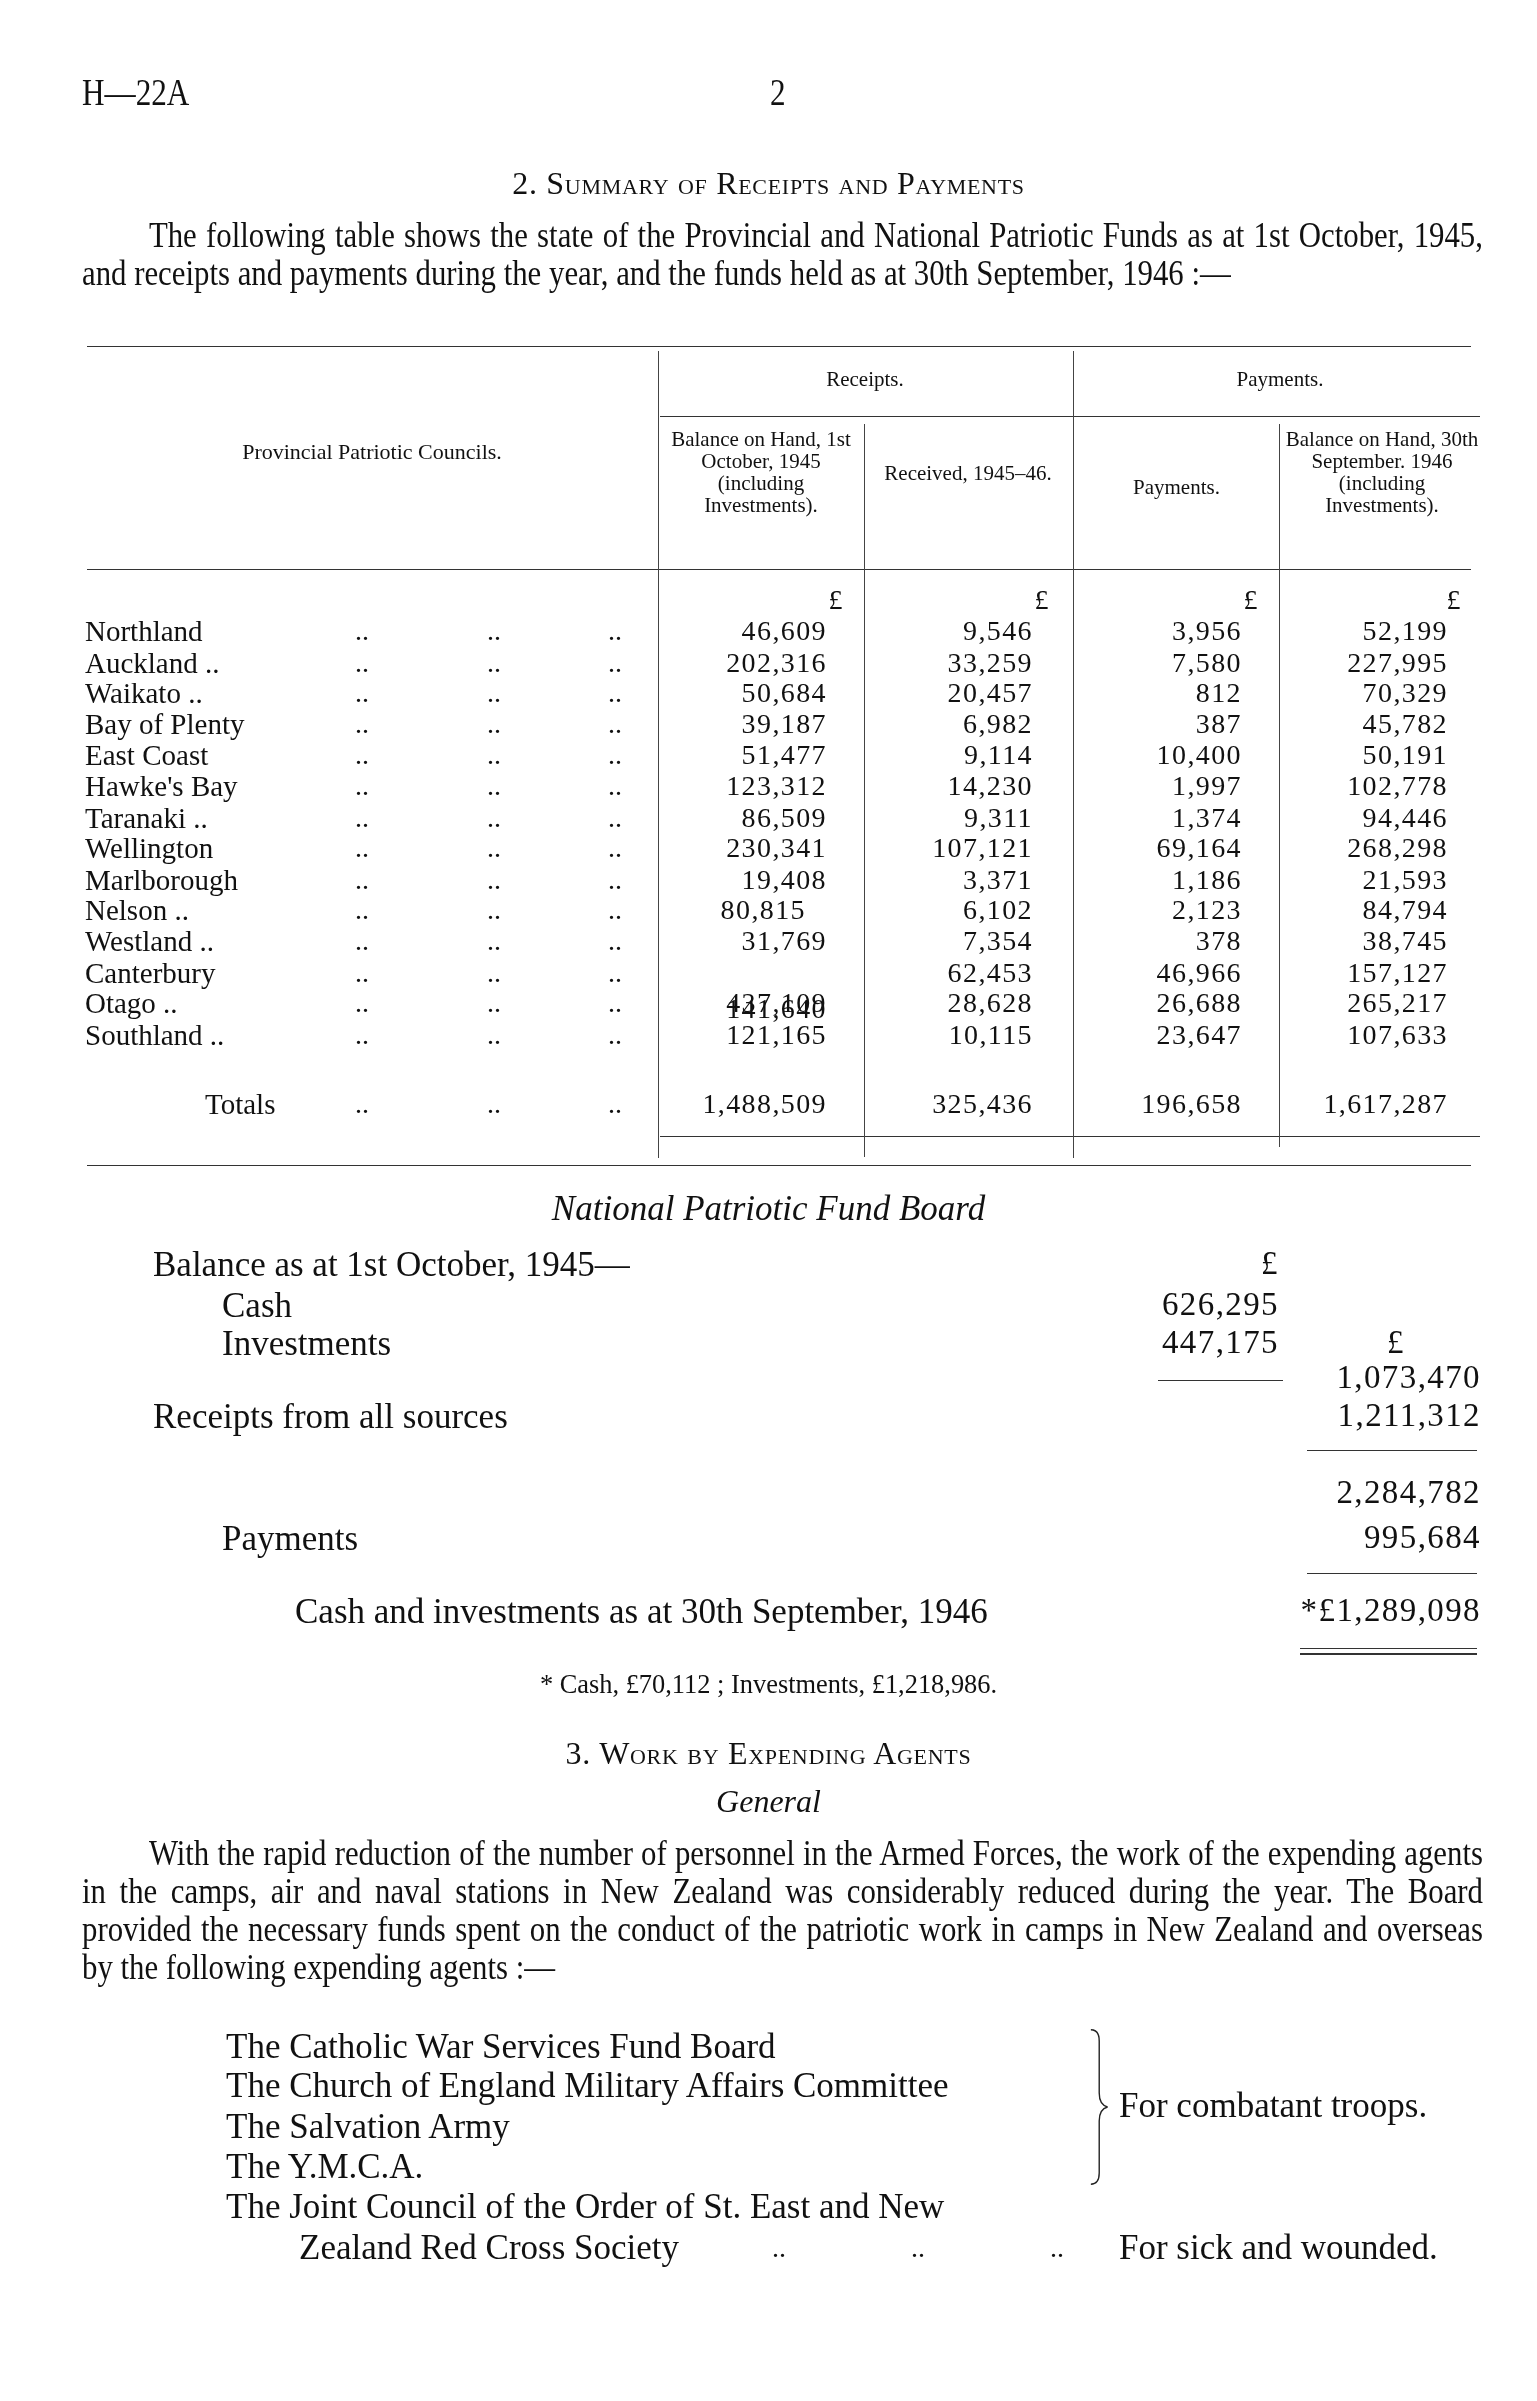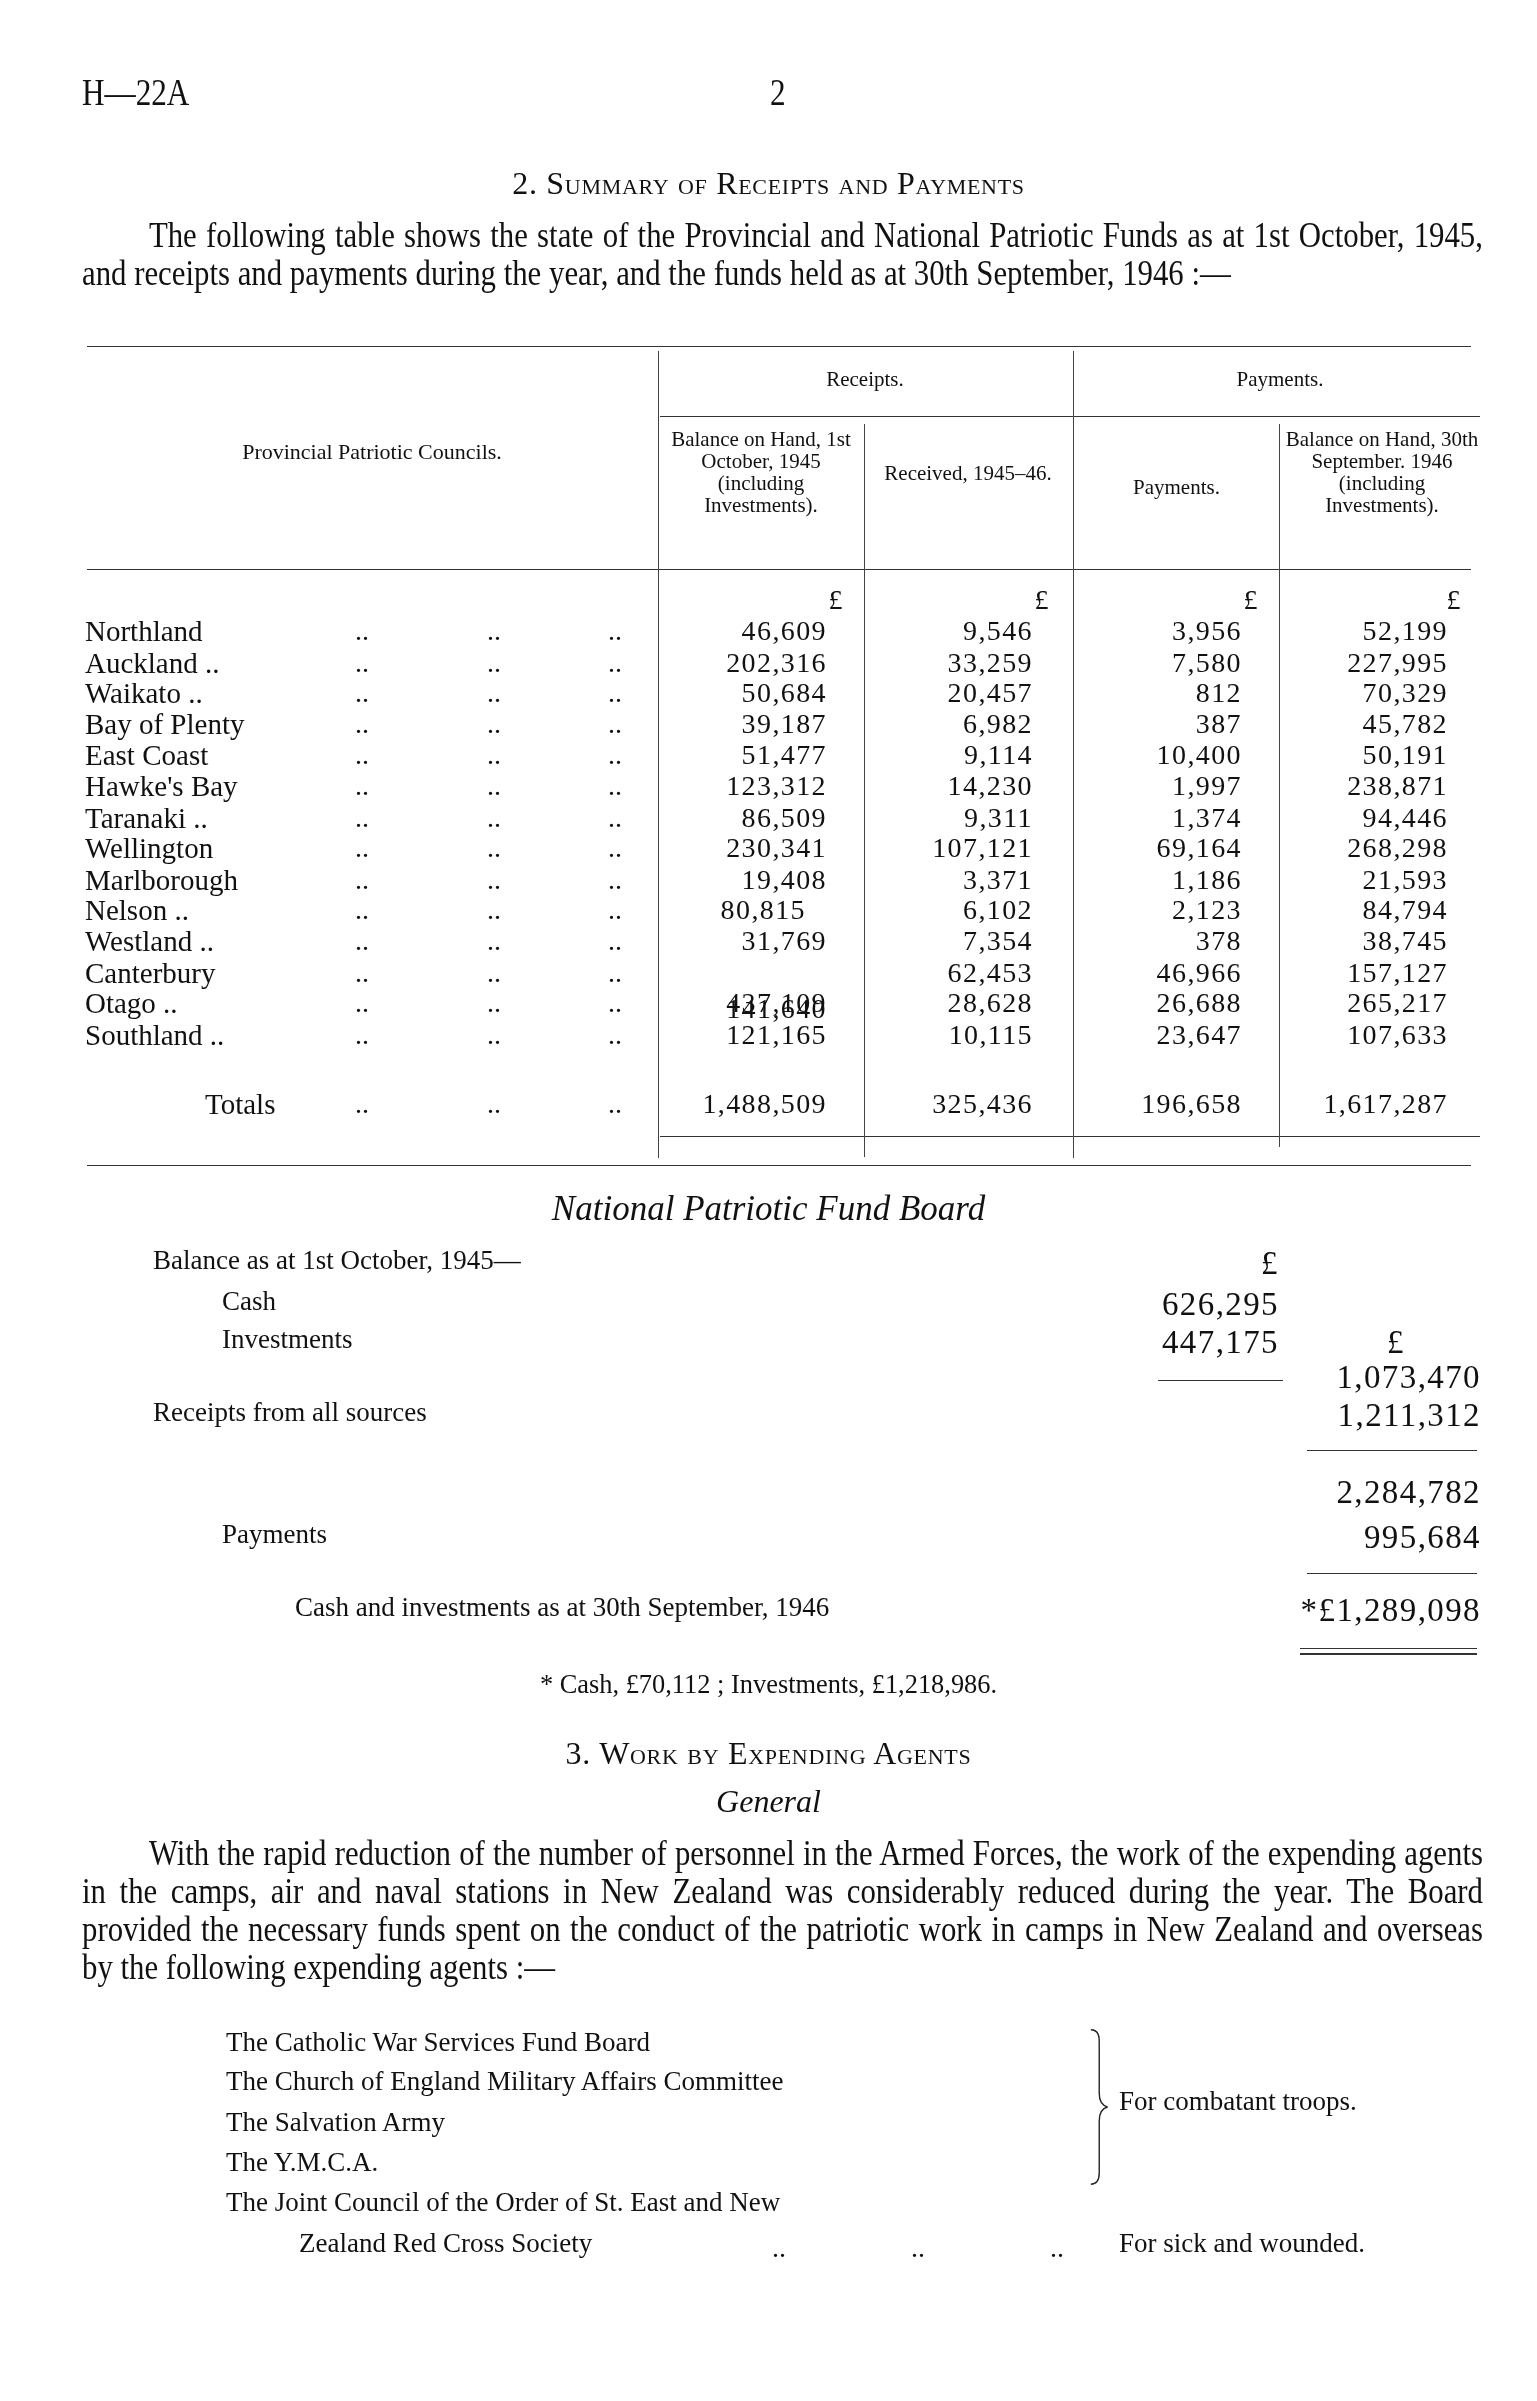--- a/index.html
+++ b/index.html
@@ -8,21 +8,21 @@
   .hdr{top:70px;font-size:38px;font-family:"Liberation Serif",serif;transform:scaleX(0.82);transform-origin:left top;}
   .small-caps{font-variant:small-caps;}
   .title{font-size:32px;font-family:"Liberation Serif",serif;letter-spacing:0.7px;}
   .para{font-family:"Liberation Serif",serif;font-size:35px;line-height:38px;text-align:justify;transform:scaleX(0.88);transform-origin:left top;}
   .hr{position:absolute;height:1.4px;background:#333;}
   .vl{position:absolute;width:1.4px;background:#444;}
   .th{position:absolute;font-family:"Liberation Serif",serif;font-size:21px;line-height:22px;text-align:center;}
   .cell{position:absolute;font-family:"Liberation Serif",serif;font-size:28px;text-align:right;letter-spacing:1.4px;}
   .rowname{position:absolute;font-family:"Liberation Serif",serif;font-size:29px;}
   .dots{position:absolute;font-family:"Liberation Serif",serif;font-size:28px;letter-spacing:0;}
-  .npf{position:absolute;font-family:"Liberation Serif",serif;font-size:27px;}
+  .npf{position:absolute;font-family:"Liberation Serif",serif;font-size:35px;}
   .num{position:absolute;font-family:"Liberation Serif",serif;font-size:33px;text-align:right;letter-spacing:1.4px;}
   .ital{font-style:italic;}
 </style>
 </head>
 <body>
 
 <div class="abs hdr" style="left:82px;">H—22A</div>
 <div class="abs hdr" style="left:770px;">2</div>
 
 <div class="abs title small-caps" style="left:0;width:1537px;top:165px;text-align:center;">2. Summary of Receipts and Payments</div>
@@ -106,21 +106,21 @@
         <div class="cell" style="left: 1281px; width: 167px; top: 739px;">50,191</div>
       </div>
       <div>
         <div class="rowname" style="left: 85px; top: 770px;">Hawke's Bay</div>
         <div class="dots" style="left: 355px; top: 770px;">..</div>
         <div class="dots" style="left: 487px; top: 770px;">..</div>
         <div class="dots" style="left: 608px; top: 770px;">..</div>
         <div class="cell" style="left: 660px; width: 167px; top: 770px;">123,312</div>
         <div class="cell" style="left: 866px; width: 167px; top: 770px;">14,230</div>
         <div class="cell" style="left: 1075px; width: 167px; top: 770px;">1,997</div>
-        <div class="cell" style="left: 1281px; width: 167px; top: 770px;">238,871</div>
+        <div class="cell" style="left: 1281px; width: 167px; top: 770px;">102,778</div>
       </div>
       <div>
         <div class="rowname" style="left: 85px; top: 802px;">Taranaki ..</div>
         <div class="dots" style="left: 355px; top: 802px;">..</div>
         <div class="dots" style="left: 487px; top: 802px;">..</div>
         <div class="dots" style="left: 608px; top: 802px;">..</div>
         <div class="cell" style="left: 660px; width: 167px; top: 802px;">86,509</div>
         <div class="cell" style="left: 866px; width: 167px; top: 802px;">9,311</div>
         <div class="cell" style="left: 1075px; width: 167px; top: 802px;">1,374</div>
         <div class="cell" style="left: 1281px; width: 167px; top: 802px; text-align: right;">94,446</div>

